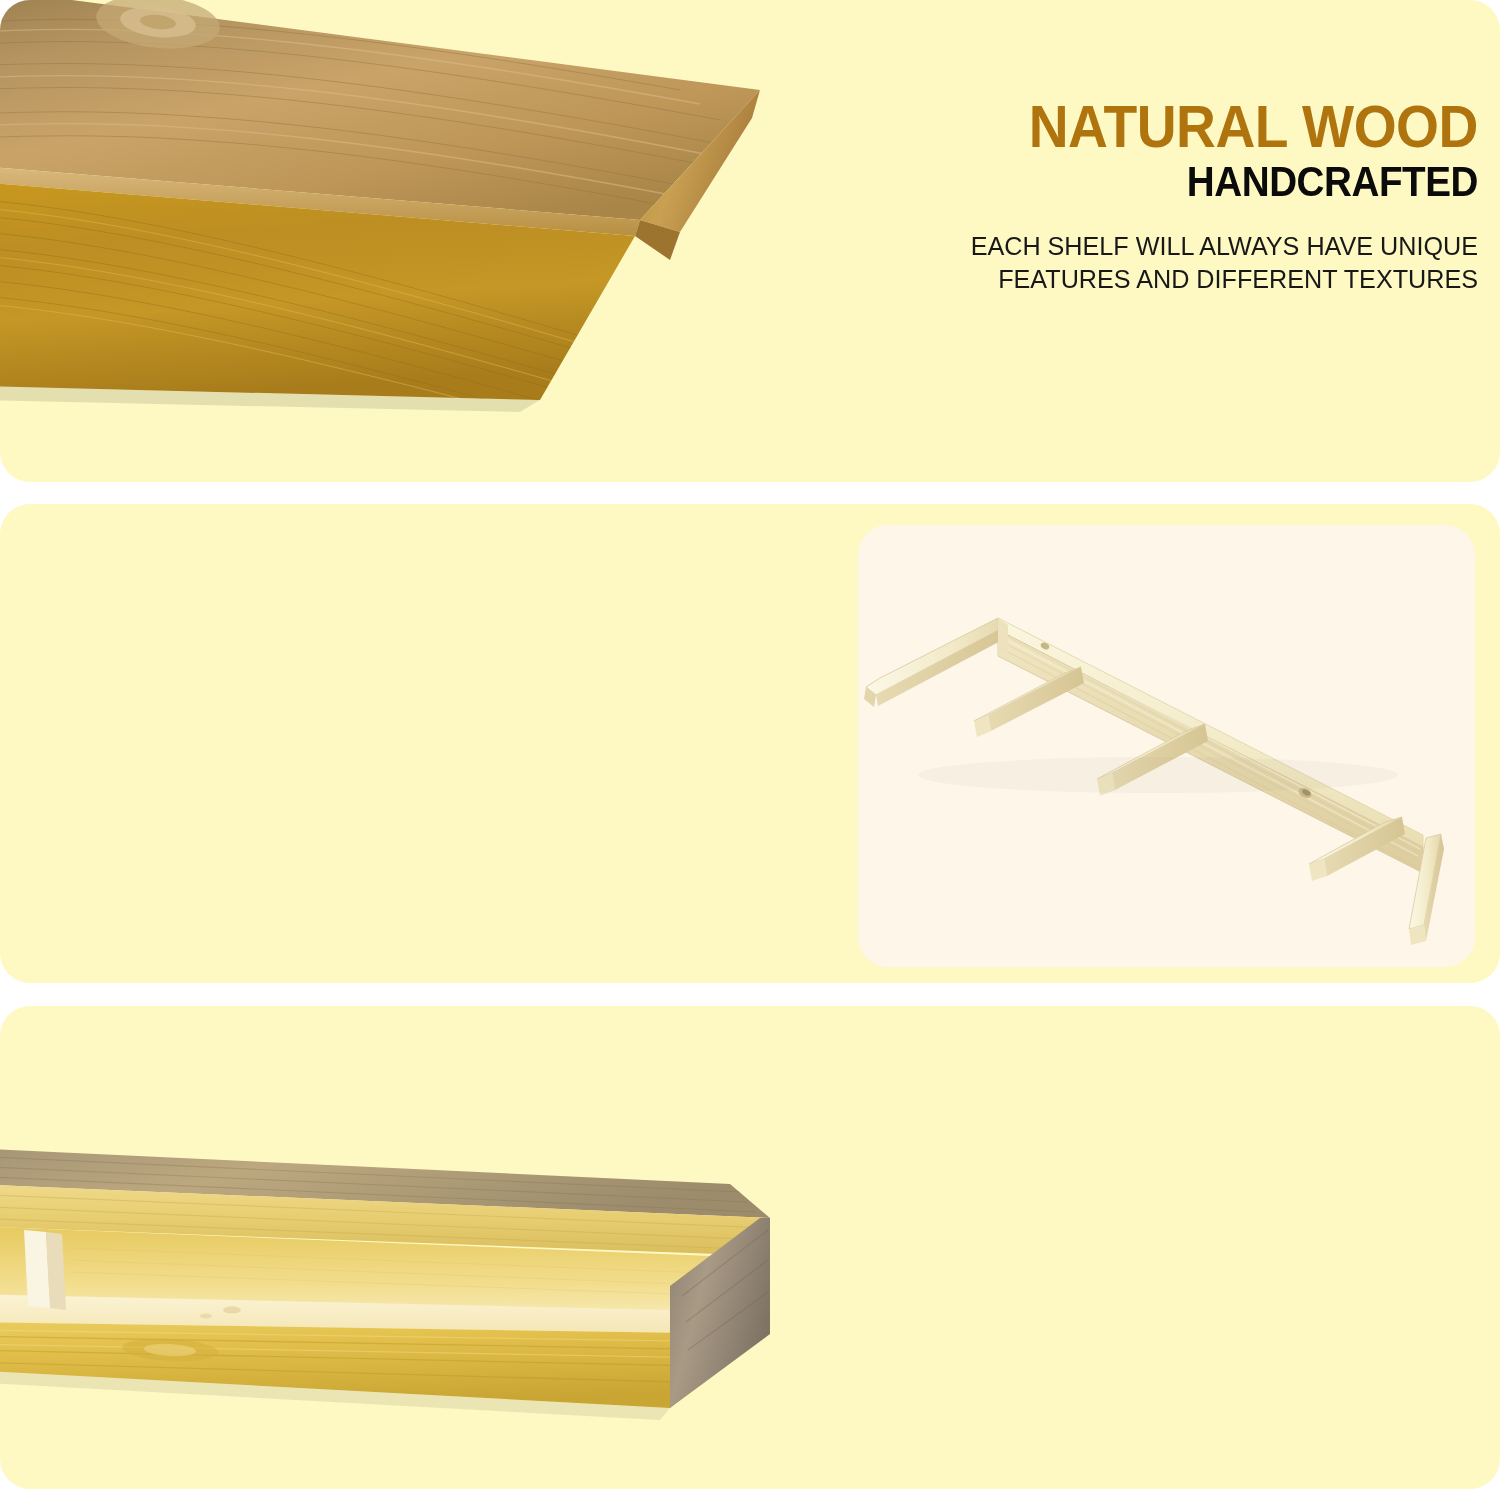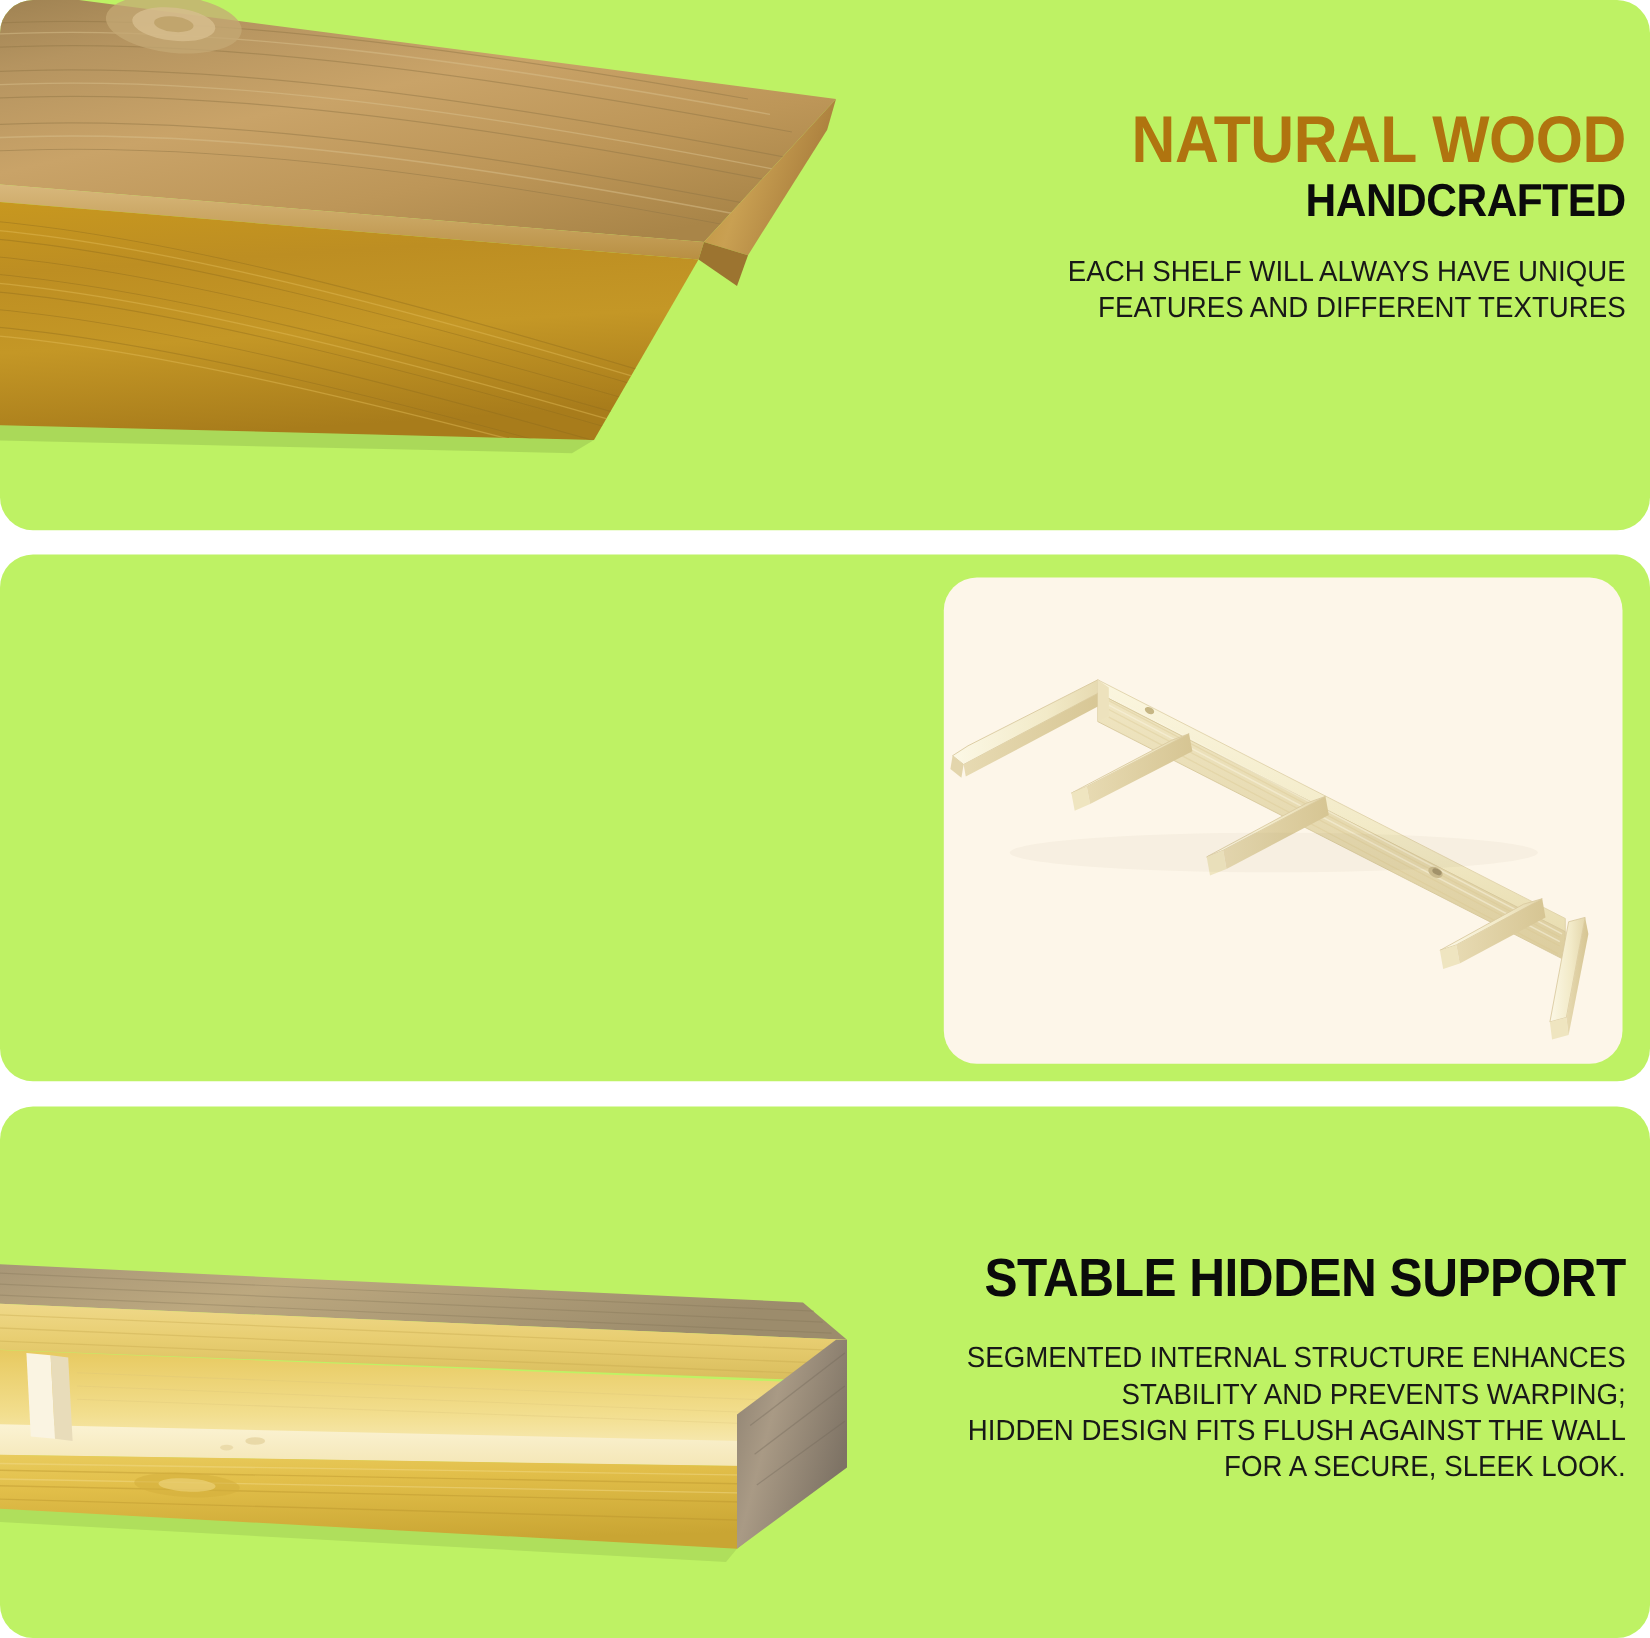--- a/index.html
+++ b/index.html
@@ -19,21 +19,21 @@
     width: 1500px;
     height: 1489px;
     background: #ffffff;
   }
 
   
   .panel {
     position: absolute;
     left: 0;
     width: 1500px;
-    background: #bef264;
+    background: #fef9c3;
     border-radius: 30px;
     overflow: hidden;
   }
   #panel-1 { top: 0px;    height: 482px; }
   #panel-2 { top: 504px;  height: 479px; }
   #panel-3 { top: 1006px; height: 483px; }
 
   
   .text-block {
     position: absolute;
@@ -369,22 +369,15 @@
       <path d="M790,92 L800,92 L800,208 L700,282 L700,160 Z" fill="url(#endGrain3)"></path>
       <g opacity="0.35" stroke="#6E6456" stroke-width="1.2" fill="none">
         <path d="M712,170 L798,104"></path>
           <path d="M716,196 L798,134"></path>
           <path d="M718,224 L798,166"></path>
       </g>
 
       <path d="M0,244 L700,282 L690,294 L0,256 Z" fill="#000000" opacity="0.08"></path>
     </svg>
 
-    <div class="text-block ta-right" id="p3-text" style="position:absolute;right:22px;top:132px;">
-      <h1 class="headline headline-big-black ta-right" id="p3-head">STABLE HIDDEN SUPPORT</h1>
-      <p class="body-copy ta-right">SEGMENTED INTERNAL STRUCTURE ENHANCES</p>
-      <p class="body-copy ta-right">STABILITY AND PREVENTS WARPING;</p>
-      <p class="body-copy ta-right">HIDDEN DESIGN FITS FLUSH AGAINST THE WALL</p>
-      <p class="body-copy ta-right">FOR A SECURE, SLEEK LOOK.</p>
-    </div>
   </section>
 
 </div>
 
 </body></html>

